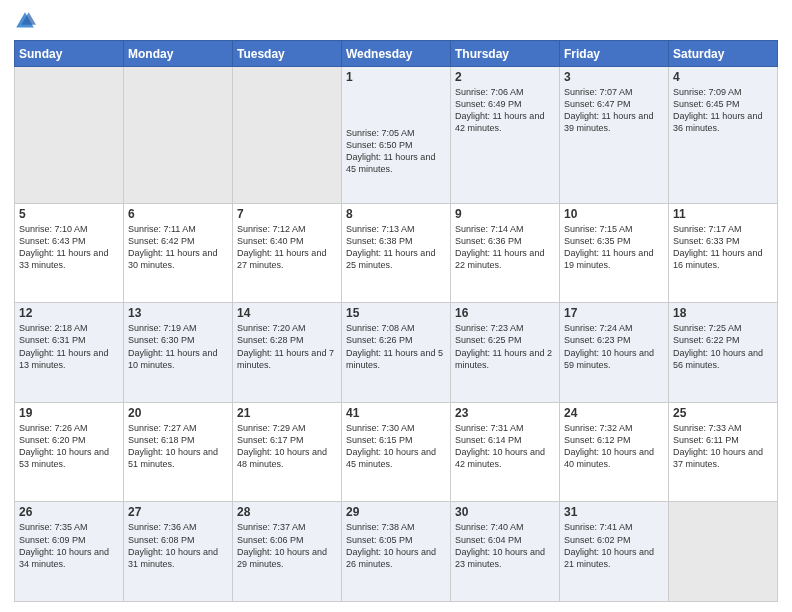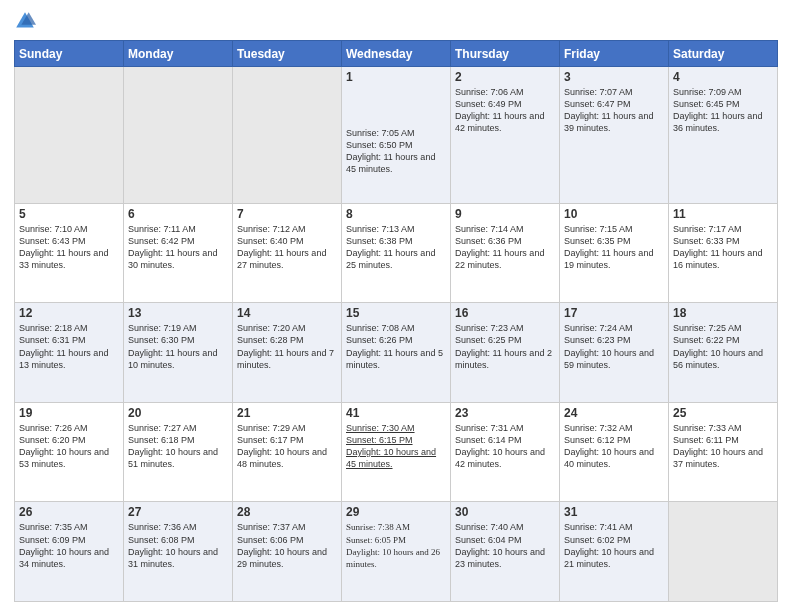--- a/index.html
+++ b/index.html
@@ -270,21 +270,21 @@
 Daylight: 10 hours and 51 minutes.</div>
           </td>
           <td>
             <span class="day-number">21</span>
             <div class="day-info" style="white-space: pre-line;">Sunrise: 7:29 AM
 Sunset: 6:17 PM
 Daylight: 10 hours and 48 minutes.</div>
           </td>
           <td>
             <span class="day-number">41</span>
-            <div class="day-info" style="white-space: pre-line; text-decoration: underline;">Sunrise: 7:30 AM
+            <div class="day-info" style="white-space: pre-line;">Sunrise: 7:30 AM
 Sunset: 6:15 PM
 Daylight: 10 hours and 45 minutes.</div>
           </td>
           <td>
             <span class="day-number">23</span>
             <div class="day-info" style="white-space: pre-line;">Sunrise: 7:31 AM
 Sunset: 6:14 PM
 Daylight: 10 hours and 42 minutes.</div>
           </td>
           <td>
@@ -314,21 +314,21 @@
 Daylight: 10 hours and 31 minutes.</div>
           </td>
           <td>
             <span class="day-number">28</span>
             <div class="day-info" style="white-space: pre-line;">Sunrise: 7:37 AM
 Sunset: 6:06 PM
 Daylight: 10 hours and 29 minutes.</div>
           </td>
           <td>
             <span class="day-number">29</span>
-            <div class="day-info" style="white-space: pre-line; font-family: Liberation Serif, serif;">Sunrise: 7:38 AM
+            <div class="day-info" style="white-space: pre-line;">Sunrise: 7:38 AM
 Sunset: 6:05 PM
 Daylight: 10 hours and 26 minutes.</div>
           </td>
           <td>
             <span class="day-number">30</span>
             <div class="day-info" style="white-space: pre-line;">Sunrise: 7:40 AM
 Sunset: 6:04 PM
 Daylight: 10 hours and 23 minutes.</div>
           </td>
           <td>

